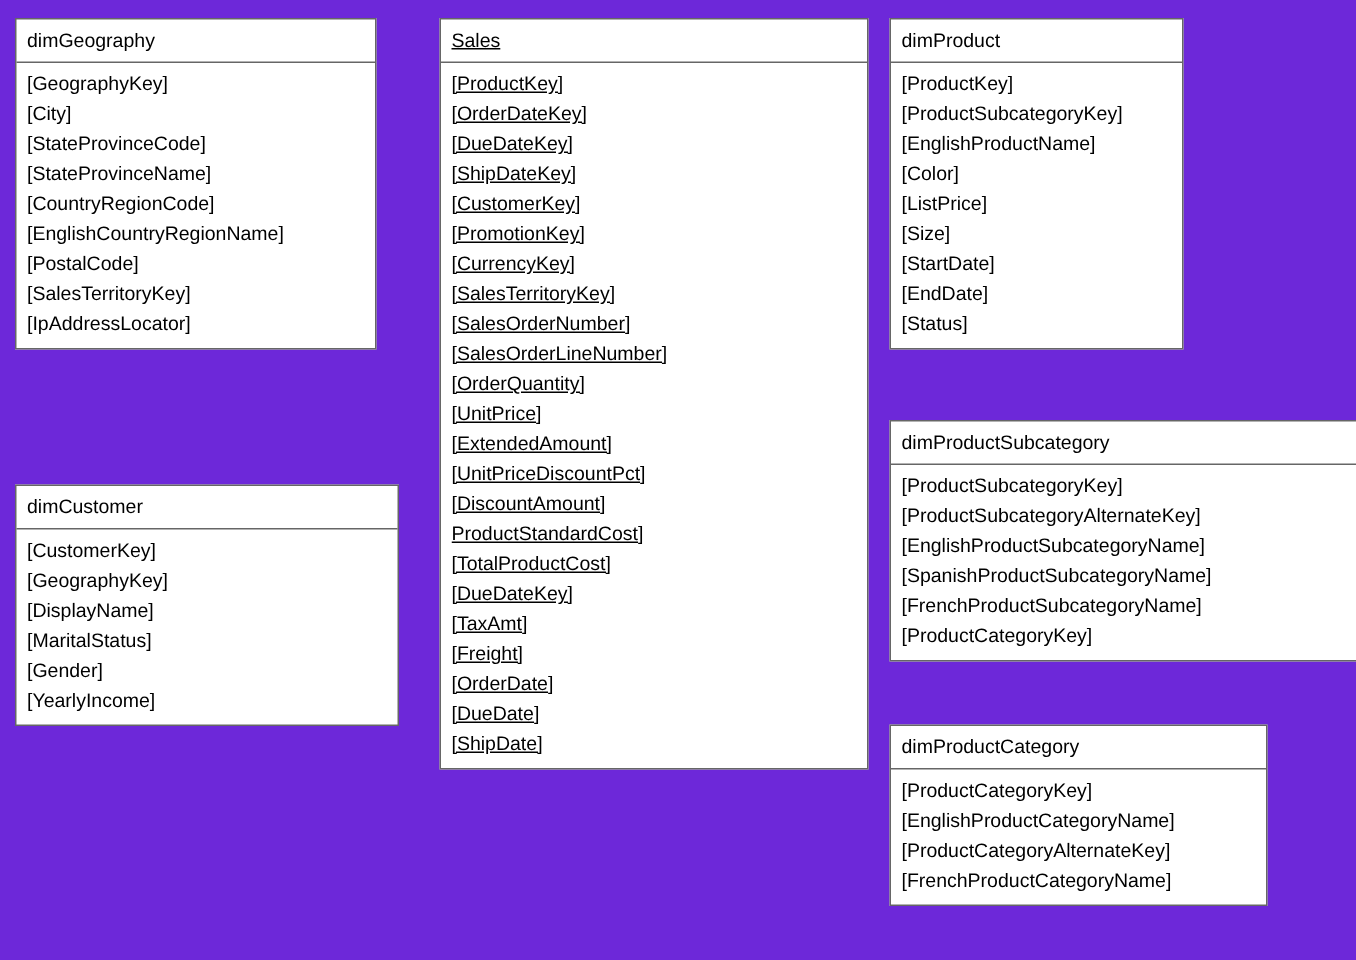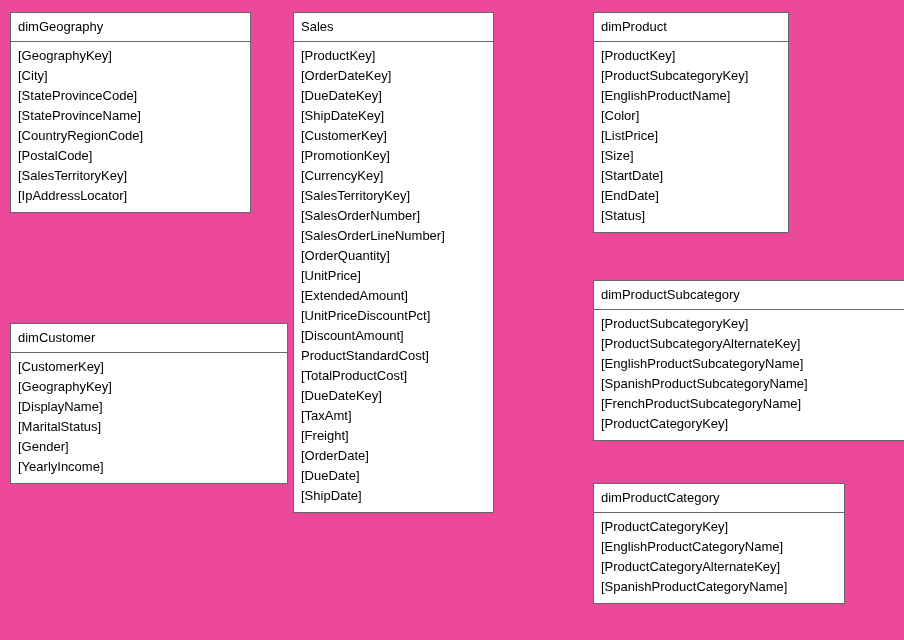--- a/index.html
+++ b/index.html
@@ -8,21 +8,21 @@
     width: 904px;
     height: 640px;
     font-family: "Liberation Sans", "DejaVu Sans", sans-serif;
     color: #000000;
     overflow: hidden;
   }
   .canvas {
     position: relative;
     width: 904px;
     height: 640px;
-    background: #ec4899;
+    background: #6d28d9;
   }
   .entity {
     position: absolute;
     background: #ffffff;
     border: 1px solid #666666;
   }
   .entity-header {
     font-size: 13px;
     line-height: 15px;
     padding: 6px 7px 7px 7px;
@@ -46,27 +46,28 @@
 <div class="canvas">
 
   <div class="entity" style="left:10px; top:12px; width:241px;">
     <div class="entity-header">dimGeography</div>
     <div class="entity-body">
         <div class="field-row">[GeographyKey]</div>
         <div class="field-row">[City]</div>
         <div class="field-row">[StateProvinceCode]</div>
         <div class="field-row">[StateProvinceName]</div>
         <div class="field-row">[CountryRegionCode]</div>
+        <div class="field-row">[EnglishCountryRegionName]</div>
         <div class="field-row">[PostalCode]</div>
         <div class="field-row">[SalesTerritoryKey]</div>
         <div class="field-row">[IpAddressLocator]</div>
       </div>
   </div>
 
-  <div class="entity" style="left:293px; top:12px; width:201px;">
+  <div class="entity" style="left:293px; top:12px; width:286px;text-decoration:underline;">
     <div class="entity-header">Sales</div>
     <div class="entity-body">
         <div class="field-row">[ProductKey]</div>
         <div class="field-row">[OrderDateKey]</div>
         <div class="field-row">[DueDateKey]</div>
         <div class="field-row">[ShipDateKey]</div>
         <div class="field-row">[CustomerKey]</div>
         <div class="field-row">[PromotionKey]</div>
         <div class="field-row">[CurrencyKey]</div>
         <div class="field-row">[SalesTerritoryKey]</div>
@@ -96,21 +97,21 @@
         <div class="field-row">[EnglishProductName]</div>
         <div class="field-row">[Color]</div>
         <div class="field-row">[ListPrice]</div>
         <div class="field-row">[Size]</div>
         <div class="field-row">[StartDate]</div>
         <div class="field-row">[EndDate]</div>
         <div class="field-row">[Status]</div>
       </div>
   </div>
 
-  <div class="entity" style="left:10px; top:323px; width:278px;">
+  <div class="entity" style="left:10px; top:323px; width:256px;">
     <div class="entity-header">dimCustomer</div>
     <div class="entity-body">
         <div class="field-row">[CustomerKey]</div>
         <div class="field-row">[GeographyKey]</div>
         <div class="field-row">[DisplayName]</div>
         <div class="field-row">[MaritalStatus]</div>
         <div class="field-row">[Gender]</div>
         <div class="field-row">[YearlyIncome]</div>
       </div>
   </div>
@@ -126,17 +127,17 @@
         <div class="field-row">[ProductCategoryKey]</div>
       </div>
   </div>
 
   <div class="entity" style="left:593px; top:483px; width:252px;">
     <div class="entity-header">dimProductCategory</div>
     <div class="entity-body">
         <div class="field-row">[ProductCategoryKey]</div>
         <div class="field-row">[EnglishProductCategoryName]</div>
         <div class="field-row">[ProductCategoryAlternateKey]</div>
-        <div class="field-row">[SpanishProductCategoryName]</div>
+        <div class="field-row">[FrenchProductCategoryName]</div>
       </div>
   </div>
 
 </div>
 
 </body></html>

